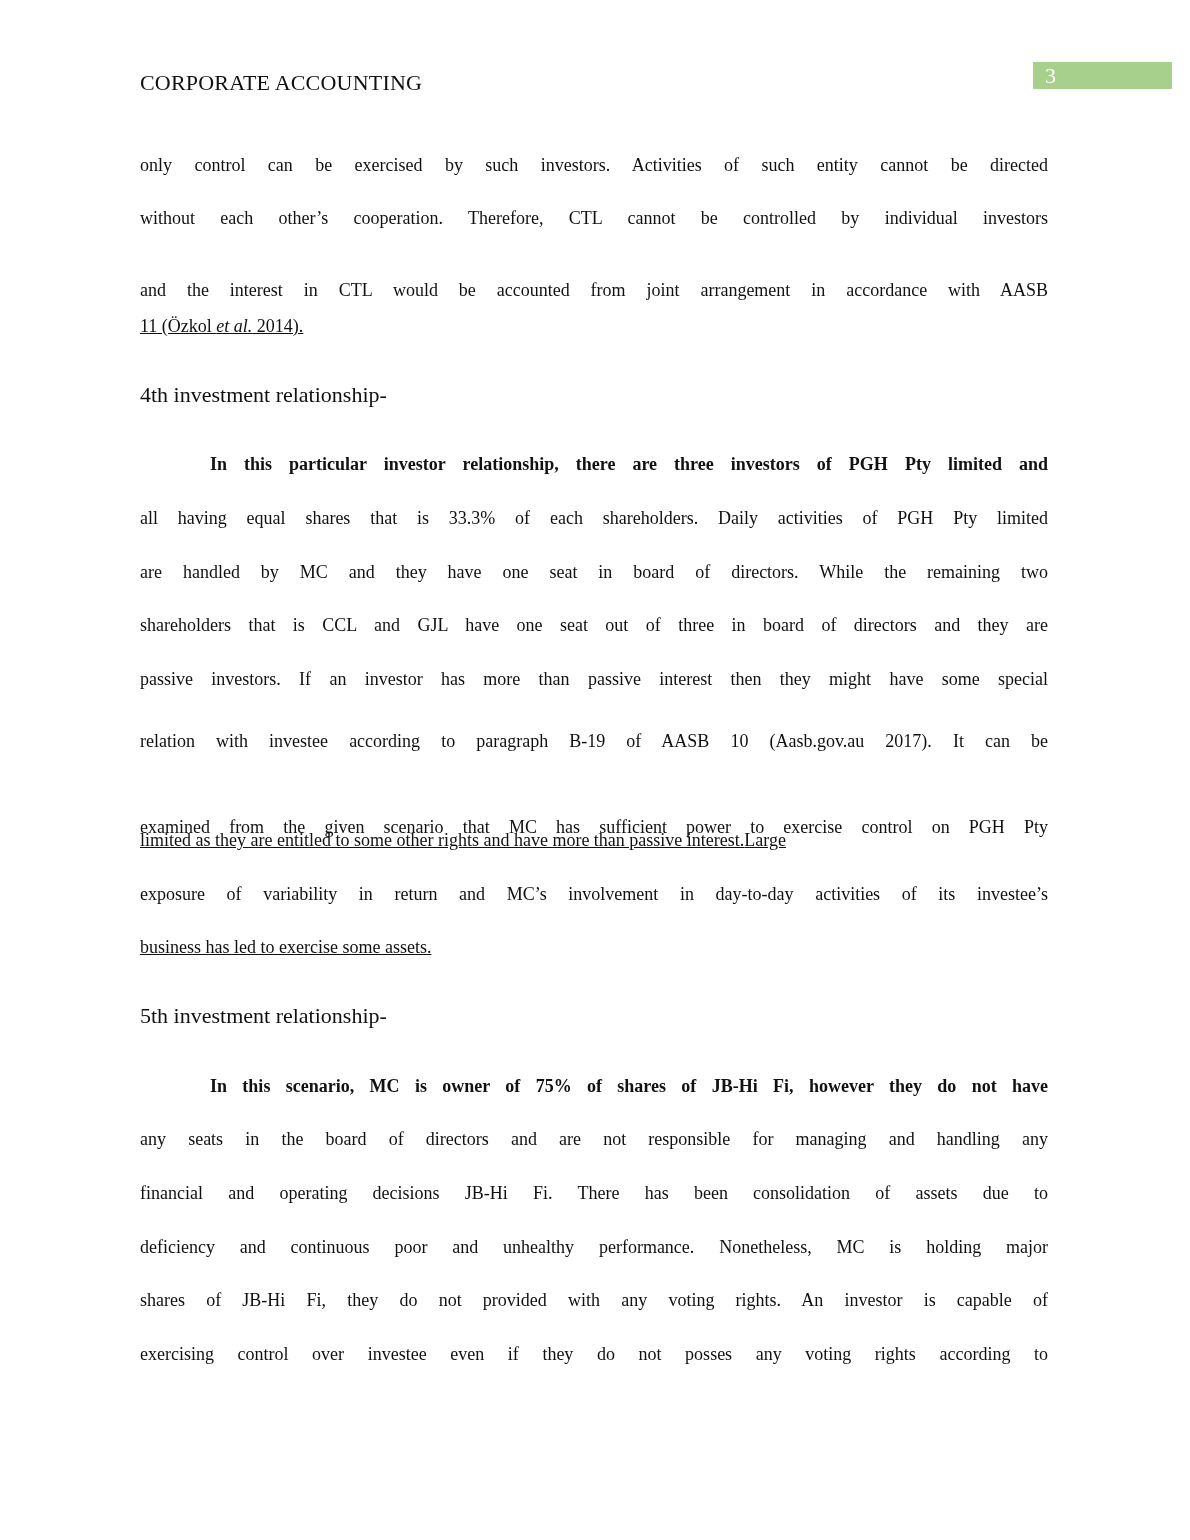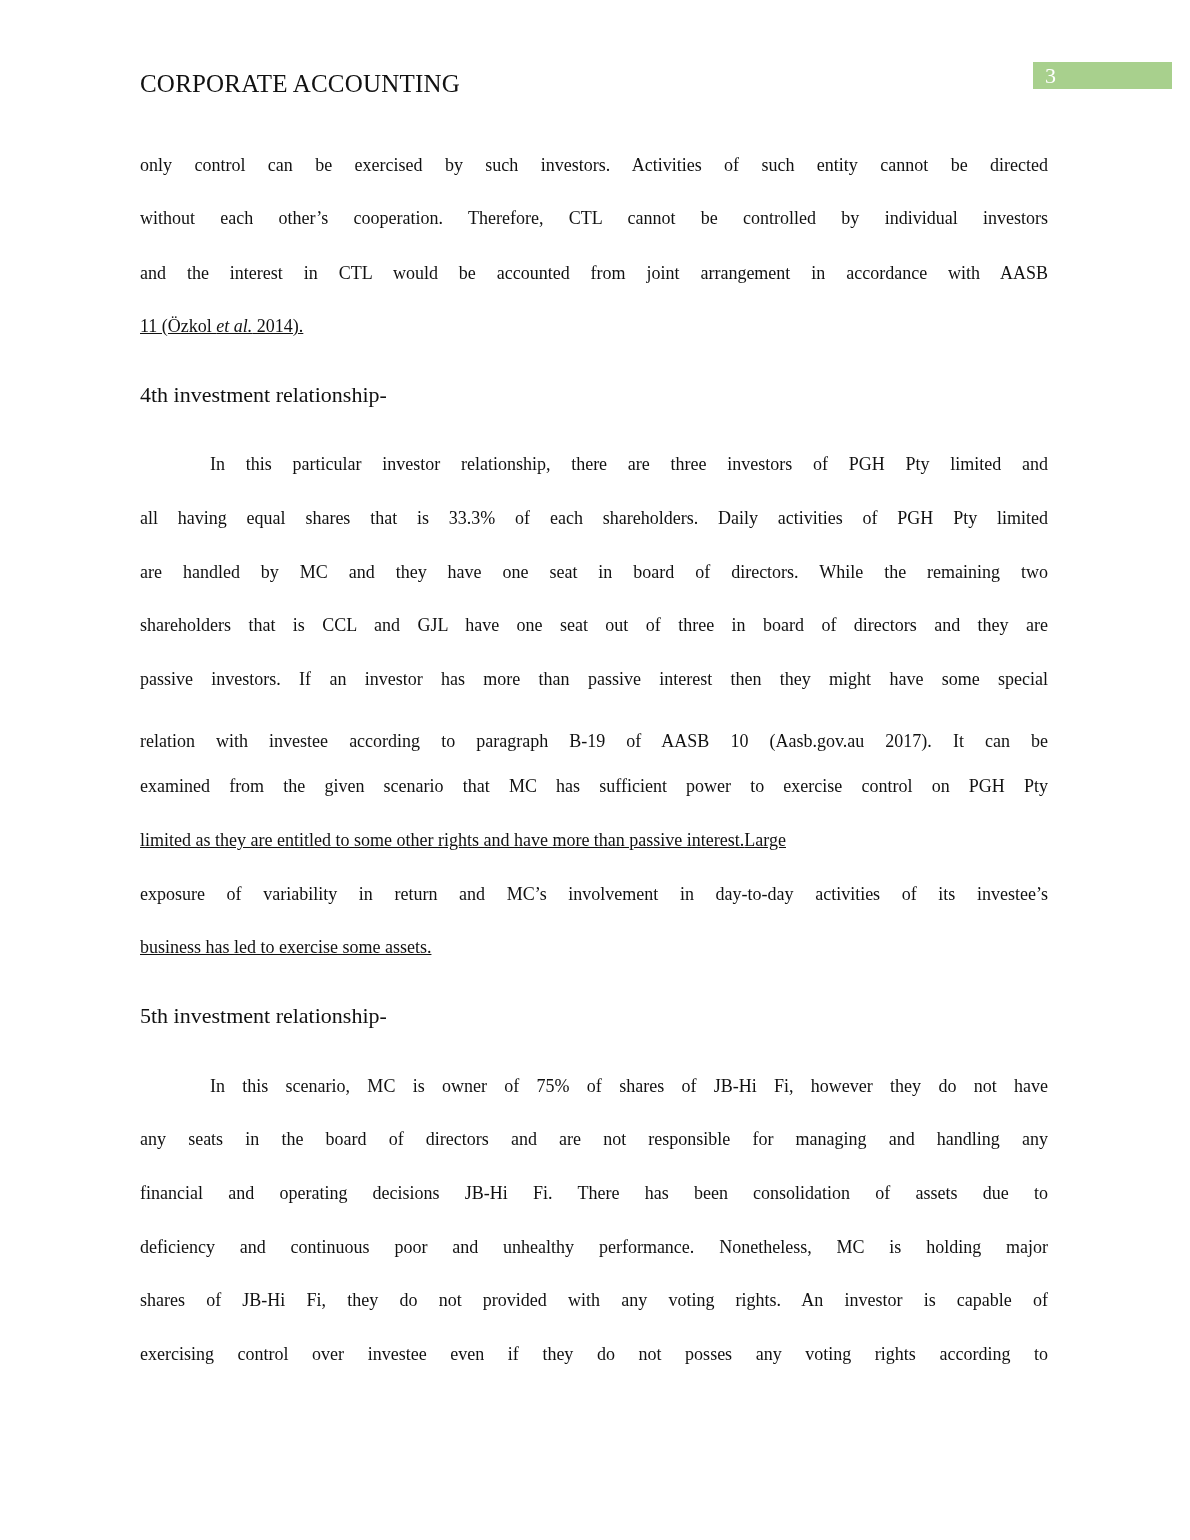--- a/index.html
+++ b/index.html
@@ -1,52 +1,52 @@
 <!DOCTYPE html>
 <html><head>
 <meta charset="utf-8">
 <style>
   html, body { margin:0; padding:0; background:#ffffff; }
   body { width:1190px; height:1540px; position:relative; overflow:hidden;
          font-family:"Liberation Serif", serif; color:#111; }
-  .header-title { position:absolute; left:140px; top:70px; font-size:25px; letter-spacing:0.2px; }
+  .header-title { position:absolute; left:140px; top:70px; font-size:22px; letter-spacing:0.2px; }
   .page-badge { position:absolute; left:1033px; top:62px; width:139px; height:27px; background:#a8d08d; }
   .page-num { position:absolute; left:12px; top:0px; font-size:22px; color:#ffffff; line-height:27px; }
   .line { position:absolute; left:140px; width:908px; font-size:18px; line-height:26px;
           text-align:justify; text-align-last:justify; white-space:nowrap; }
   .line.last { text-align-last:left;text-decoration:underline; }
-  .line.indent { left:210px; width:838px; }
+  .line.indent { left:210px; width:838px;font-weight:bold; }
   .heading { position:absolute; left:140px; font-size:22px; font-weight:normal; line-height:26px; }
   .line span { display:inline; }
   .tab { display:inline-block; width:58px; }
 </style>
 </head>
 <body>
 
 <div class="header-title">CORPORATE ACCOUNTING</div>
 <div class="page-badge">
   <span class="page-num">3</span>
 </div>
 
 <div class="line" style="top:152px">only control can be exercised by such investors. Activities of such entity cannot be directed</div>
 <div class="line" style="top:205px">without each other’s cooperation. Therefore, CTL cannot be controlled by individual investors</div>
-<div class="line" style="top:260px">and the interest in CTL would be accounted from joint arrangement in accordance with AASB</div>
+<div class="line" style="top:277px">and the interest in CTL would be accounted from joint arrangement in accordance with AASB</div>
 <div class="line last" style="top:313px">
   <span>11 (Özkol </span><i>et al.</i><span> 2014).</span>
 </div>
 
 <div class="heading" style="top:382px">4th investment relationship-</div>
 
 <div class="line indent" style="top:451px">In this particular investor relationship, there are three investors of PGH Pty limited and</div>
 <div class="line" style="top:505px">all having equal shares that is 33.3% of each shareholders. Daily activities of PGH Pty limited</div>
 <div class="line" style="top:559px">are handled by MC and they have one seat in board of directors. While the remaining two</div>
 <div class="line" style="top:612px">shareholders that is CCL and GJL have one seat out of three in board of directors and they are</div>
 <div class="line" style="top:666px">passive investors. If an investor has more than passive interest then they might have some special</div>
 <div class="line" style="top:728px">relation with investee according to paragraph B-19 of AASB 10 (Aasb.gov.au 2017). It can be</div>
-<div class="line" style="top:773px">examined from the given scenario that MC has sufficient power to exercise control on PGH Pty</div>
+<div class="line" style="top:814px">examined from the given scenario that MC has sufficient power to exercise control on PGH Pty</div>
 <div class="line last" style="top:827px">
   <span>limited as they are entitled to some other rights and have more than passive interest.</span><span class="tab"></span><span>Large</span>
 </div>
 <div class="line" style="top:881px">exposure of variability in return and MC’s involvement in day-to-day activities of its investee’s</div>
 <div class="line last" style="top:934px">business has led to exercise some assets.</div>
 
 <div class="heading" style="top:1003px">5th investment relationship-</div>
 
 <div class="line indent" style="top:1073px">In this scenario, MC is owner of 75% of shares of JB-Hi Fi, however they do not have</div>
 <div class="line" style="top:1126px">any seats in the board of directors and are not responsible for managing and handling any</div>

